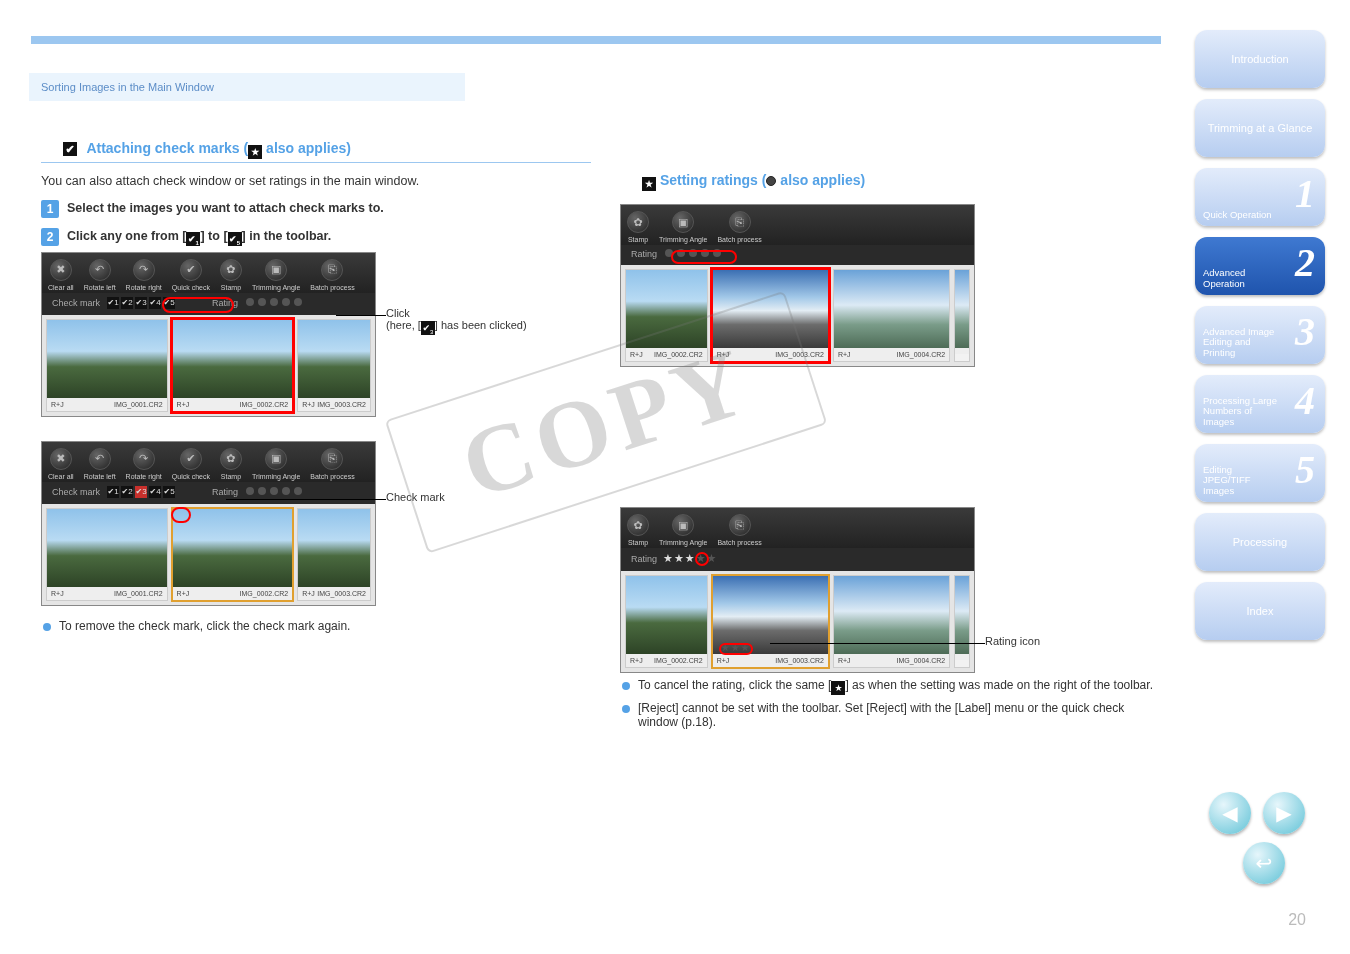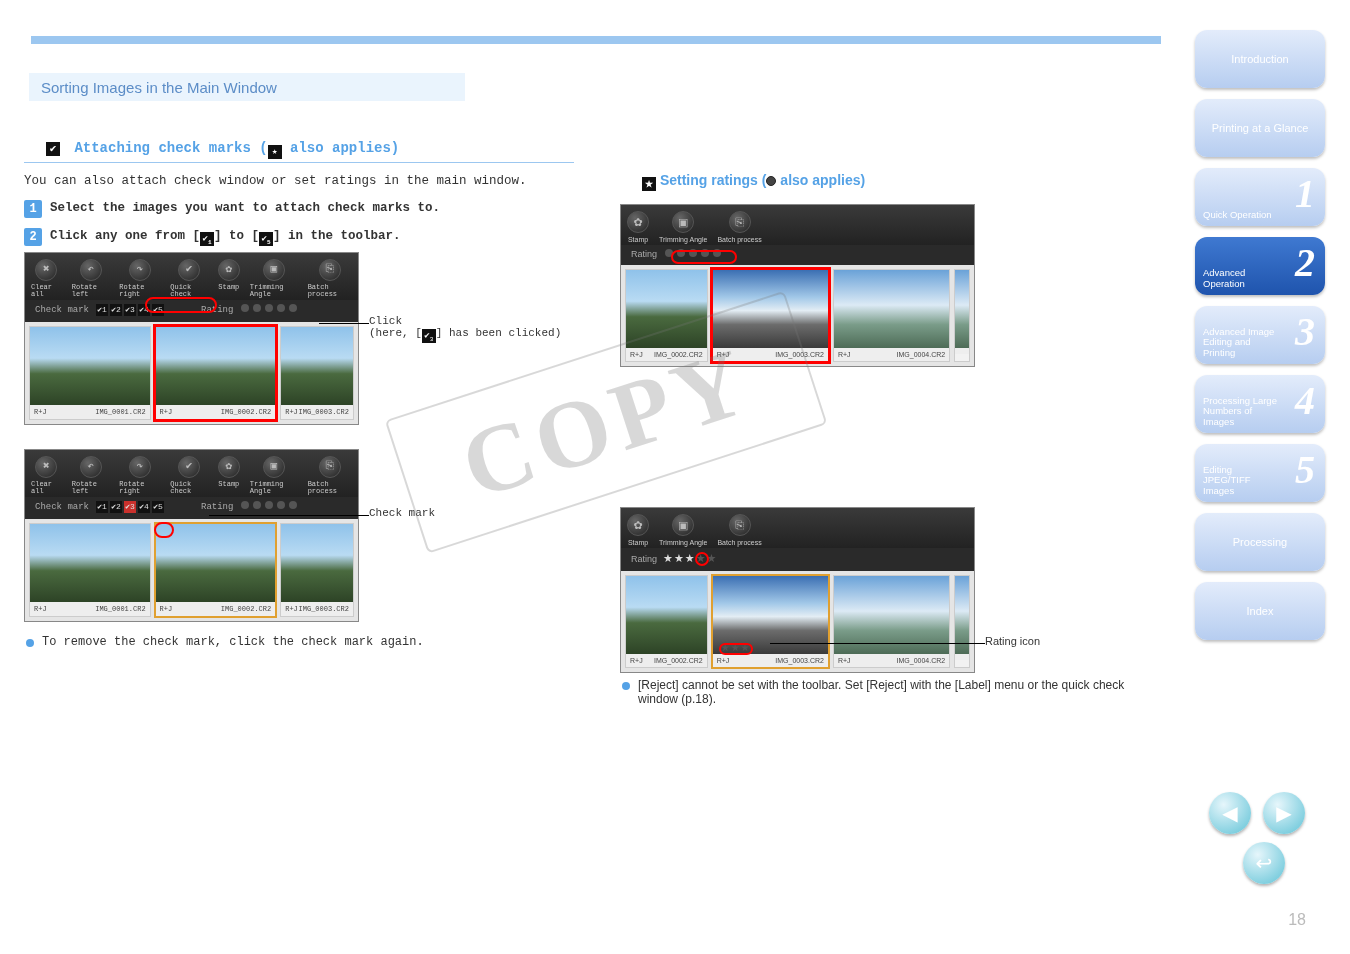--- a/index.html
+++ b/index.html
@@ -10,23 +10,23 @@
     font-family: Arial, Helvetica, sans-serif;
     font-size: 12px;
     color: #333;
     background: #fff;
     position: relative;
     overflow: hidden;
   }
 
   .page-bar { position:absolute; left:31px; top:36px; width:1130px; height:8px; background:#9cc7f0; }
 
-  .section-title-box { position:absolute; left:29px; top:73px; width:436px; height:28px; background:#eaf4fd; display:flex; align-items:center; padding-left:12px; font-size:15px; color:#5c8dc7; }
-
-  .left-col { position:absolute; left:24px; top:140px; width:550px;font-family:Liberation Mono, monospace; }
+  .section-title-box { position:absolute; left:29px; top:73px; width:436px; height:28px; background:#eaf4fd; display:flex; align-items:center; padding-left:12px; font-size:11px; color:#5c8dc7; }
+
+  .left-col { position:absolute; left:41px; top:140px; width:550px; }
   .right-col { position:absolute; left:620px; top:140px; width:545px;margin-top:32px; }
 
   h3.sub { color:#55a2e6; font-size:14px; font-weight:bold; margin:0 0 10px 0; border-bottom:1px solid #9cc7f0; padding-bottom:3px; padding-left:22px; }
   p { margin:4px 0; line-height:1.35; font-size:12.5px; }
   .step { display:flex; margin:10px 0 6px 0; }
   .step .n { background:#55a2e6; color:#fff; width:18px; height:18px; flex:0 0 18px; text-align:center; line-height:18px; font-weight:bold; border-radius:2px; margin-right:8px; font-size:12px;}
   .step .t { flex:1; font-weight:bold; font-size:12.5px; line-height:1.35; }
   .arrow-line { display:flex; align-items:center; margin:6px 0; }
   .arrow-line::before { content:""; width:0; height:0; border-top:5px solid transparent; border-bottom:5px solid transparent; border-left:8px solid #55a2e6; margin-right:6px; }
   .bullet-line { display:flex; margin:6px 0; }
@@ -351,34 +351,37 @@
         </div>
     </div>
   </div>
   <div class="callout" style="position:relative; margin-left:365px; margin-top:-38px; width:150px;">
     <div class="ln" style="left:-215px; top:8px; width:215px;"></div>
     <span>Rating icon</span>
   </div>
 
   <div style="height:25px;"></div>
   <div class="bullet-line">
+      <span>To cancel the rating, click the same [<span class="small-glyph-inline">★</span>] as when the setting was made on the right of the toolbar.</span>
+    </div>
+  <div class="bullet-line">
       <span>[Reject] cannot be set with the toolbar. Set [Reject] with the [Label] menu or the quick check window (p.18).</span>
     </div>
 </div>
 
 <div class="watermark">
   <div class="box">COPY</div>
 </div>
 
 <div class="sidebar">
   <div class="tab plain">
       <span class="lbl0">Introduction</span>
     </div>
   <div class="tab plain">
-      <span class="lbl0">Printing at a Glance</span>
+      <span class="lbl0">Trimming at a Glance</span>
     </div>
   <div class="tab">
       <span class="big">1</span>
       <span class="lbl">Quick Operation</span>
     </div>
   <div class="tab active">
       <span class="big">2</span>
       <span class="lbl">Advanced Operation</span>
     </div>
   <div class="tab">
@@ -400,13 +403,13 @@
       <span class="lbl0">Index</span>
     </div>
 </div>
 
 <div class="navbtns">
   <div class="circle-btn">◀</div>
   <div class="circle-btn">▶</div>
 </div>
 <div class="circle-btn single">↩</div>
 
-<div class="page-num">18</div>
+<div class="page-num">20</div>
 
 </body></html>

